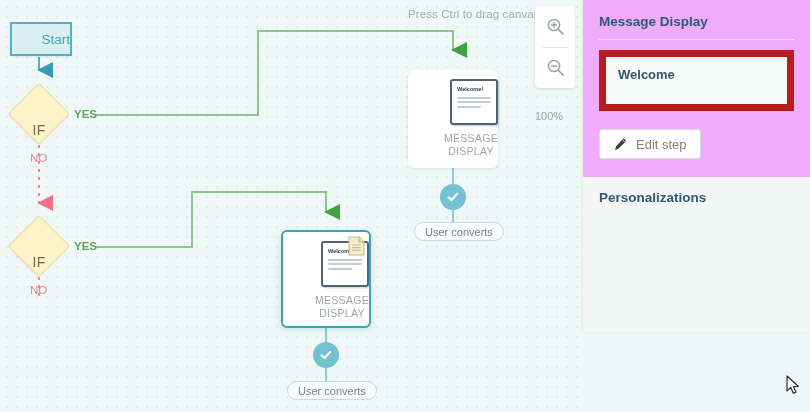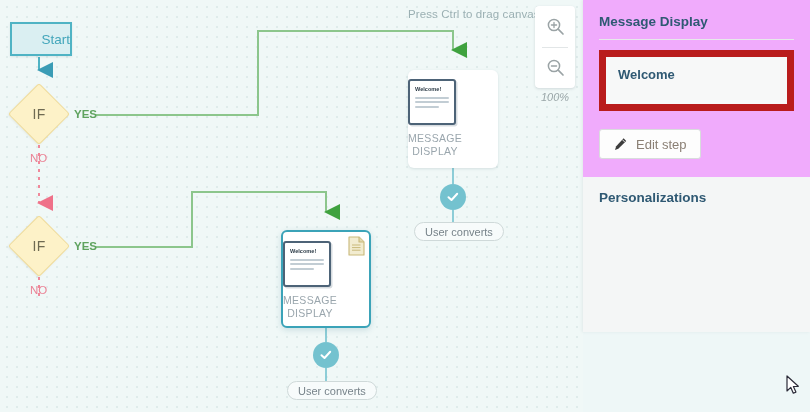--- a/index.html
+++ b/index.html
@@ -57,21 +57,21 @@
   .diamond-wrap .dm {
     position: absolute; left: 9px; top: 9px;
     width: 44px; height: 44px;
     background: #fdf2c8;
     border: 1.6px solid #f0dc9a;
     transform: rotate(45deg);
     border-radius: 3px;
     box-shadow: 0 1px 2px rgba(120,110,60,.10);
   }
   .diamond-wrap .dlabel {
-    position: absolute; left: 0; top: 0;
+    position: absolute; left: 0; top: 16px;
     width: 62px; height: 62px;
     display: flex; align-items: center; justify-content: center;
     font-size: 14px; color: #6e6a52;
     letter-spacing: .3px;
   }
   #if1 { left: 8px; top: 83px; }
   #if2 { left: 8px; top: 215px; }
 
   .edge-label {
     position: absolute;
@@ -82,21 +82,21 @@
   .lbl-no  { color: #eb8295; }
 
   
   .msg-card {
     position: absolute;
     width: 90px; height: 98px;
     background: #ffffff;
     border-radius: 6px;
     box-shadow: 0 1px 3px rgba(70,100,110,.16);
     display: flex; flex-direction: column;
-    align-items: flex-start;
+    align-items: flex-end;
     padding-top: 9px;
   }
   .msg-card.selected {
     border: 2.5px solid #3ba3b8;
     box-shadow: 0 2px 6px rgba(50,120,140,.20);
   }
   .thumb {
     width: 48px; height: 46px;
     background: #ffffff;
     border: 2.5px solid #4d6377;
@@ -157,26 +157,24 @@
     border-radius: 4px;
     box-shadow: 0 1px 3px rgba(80,100,110,.20);
   }
   .zoom-btn {
     width: 40px; height: 41px;
     display: flex; align-items: center; justify-content: center;
   }
   .zoom-divider { position: absolute; left: 7px; top: 41px; width: 26px; height: 1px; background: #e2e6e7; }
   .zoom-level {
     position: absolute;
-    left: 535px; top: 91px;
+    left: 535px; top: 110px;
     width: 40px;
-    text-align: center;
     font-size: 11px;
     color: #9aa6a8;
-    font-style: italic;
   }
 
   
   #panel {
     position: absolute;
     left: 583px; top: 0;
     width: 227px; height: 332px;
     background: #f4f6f6;
     box-shadow: -1px 0 3px rgba(90,110,120,.10);
   }

